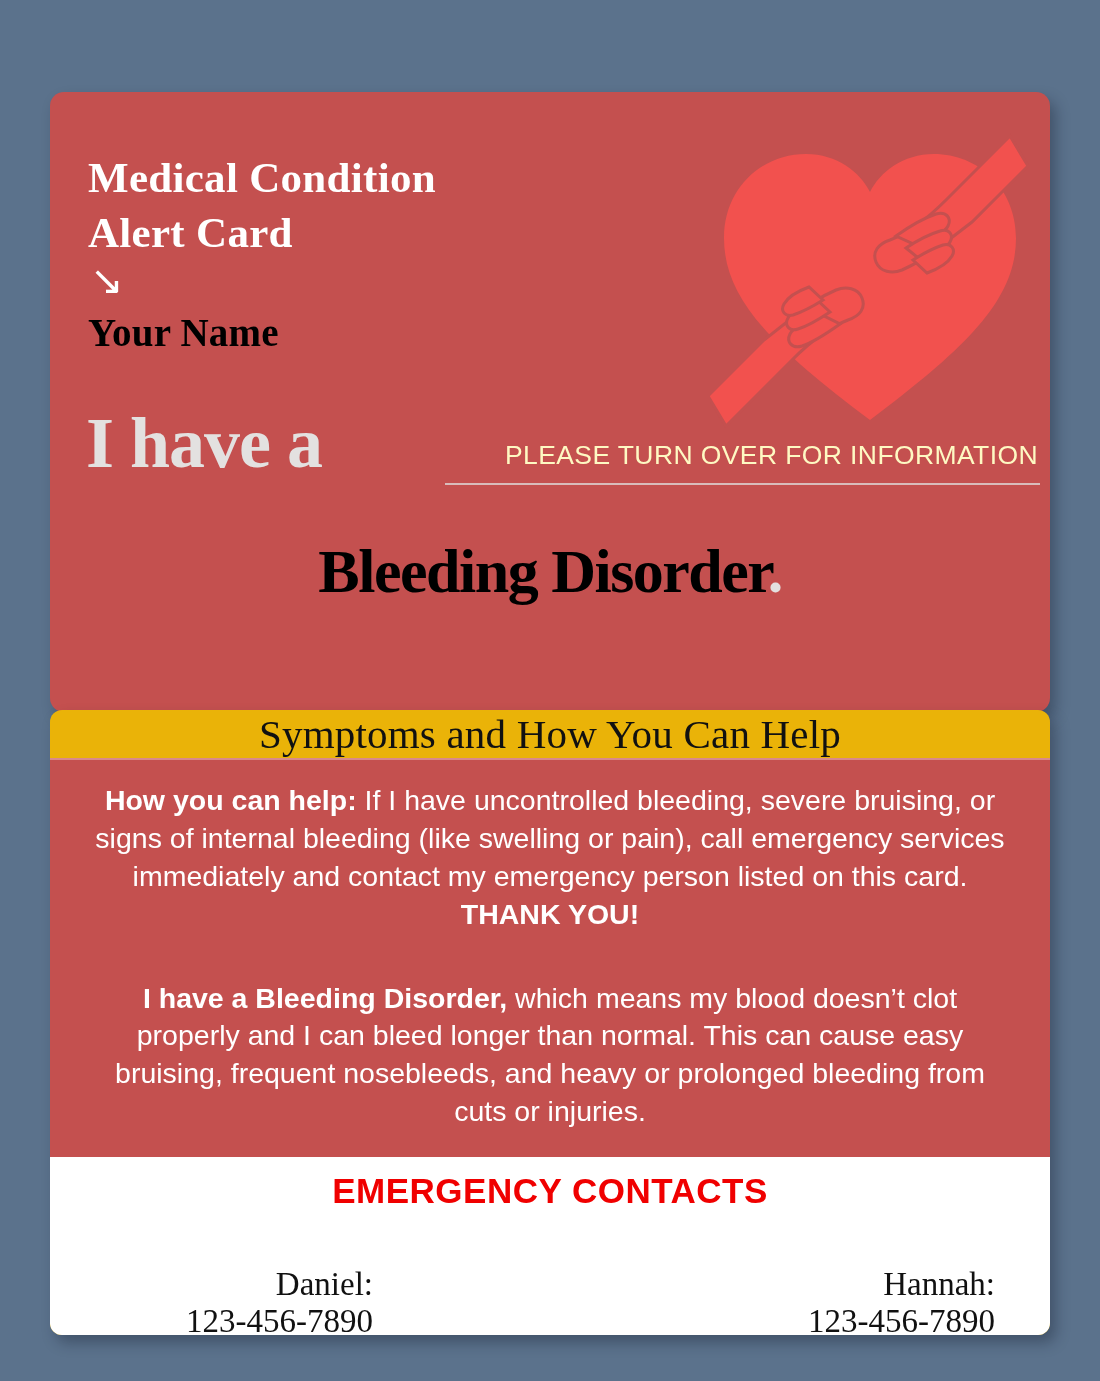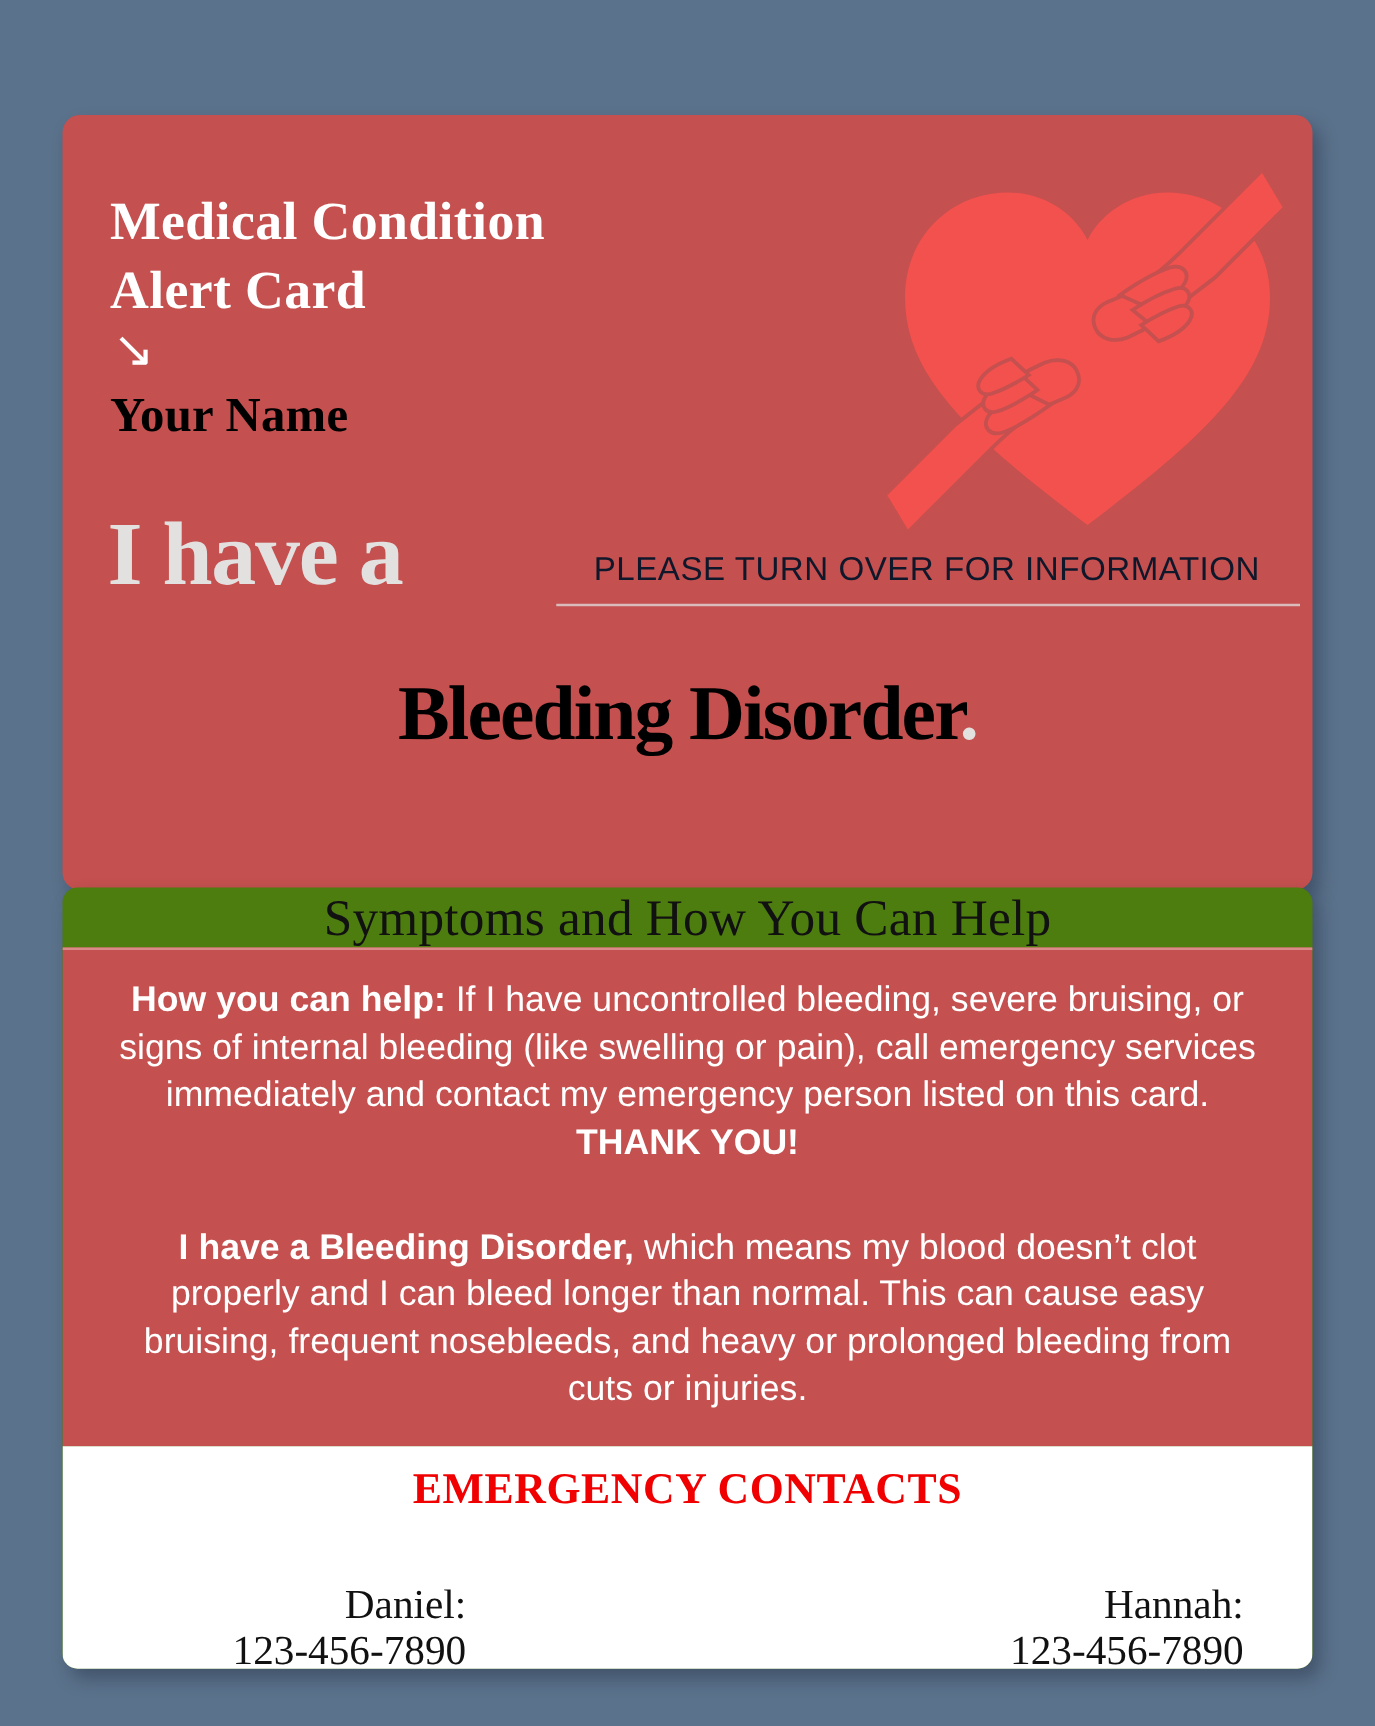--- a/index.html
+++ b/index.html
@@ -72,23 +72,23 @@
   }
   .turn-over-wrap {
     position: absolute;
     left: 395px;
     top: 348px;
     width: 595px;
   }
   .turn-over-text {
     font-family: "Liberation Sans", sans-serif;
     font-size: 26.5px;
-    color: #0f172a;
+    color: #fef9c3;
     letter-spacing: 0.4px;
-    text-align: center;
+    text-align: right;
     padding-right: 2px;
   }
   .turn-over-rule {
     margin-top: 12px;
     height: 2px;
     background: #ddcfce;
     opacity: 0.85;
   }
   .condition-name {
     position: absolute;
@@ -117,21 +117,21 @@
     height: 300px;
   }
 
   
   #back-card {
     position: absolute;
     left: 50px;
     top: 710px;
     width: 1000px;
     height: 625px;
-    background: #4d7c0f;
+    background: #eab308;
     border-radius: 12px;
     box-shadow: 6px 8px 14px rgba(20,30,45,0.35);
     overflow: hidden;
     display: flex;
     flex-direction: column;
   }
   .back-title {
     height: 98px;
     display: flex;
     align-items: center;
@@ -163,21 +163,21 @@
     font-weight: bold;
   }
   .contacts {
     background: #ffffff;
     flex: 1 1 auto;
     padding-top: 14px;
   }
   .contacts-title {
     text-align: center;
     color: #f00000;
-    font-family: Liberation Serif, serif;
+    font-family: Liberation Sans, sans-serif;
     font-weight: bold;
     font-size: 35px;
     letter-spacing: 0.5px;
   }
   .contacts-row {
     display: flex;
     justify-content: space-between;
     padding: 18px 55px 0 70px;
     font-family: "Liberation Serif", serif;
     font-size: 33px;

